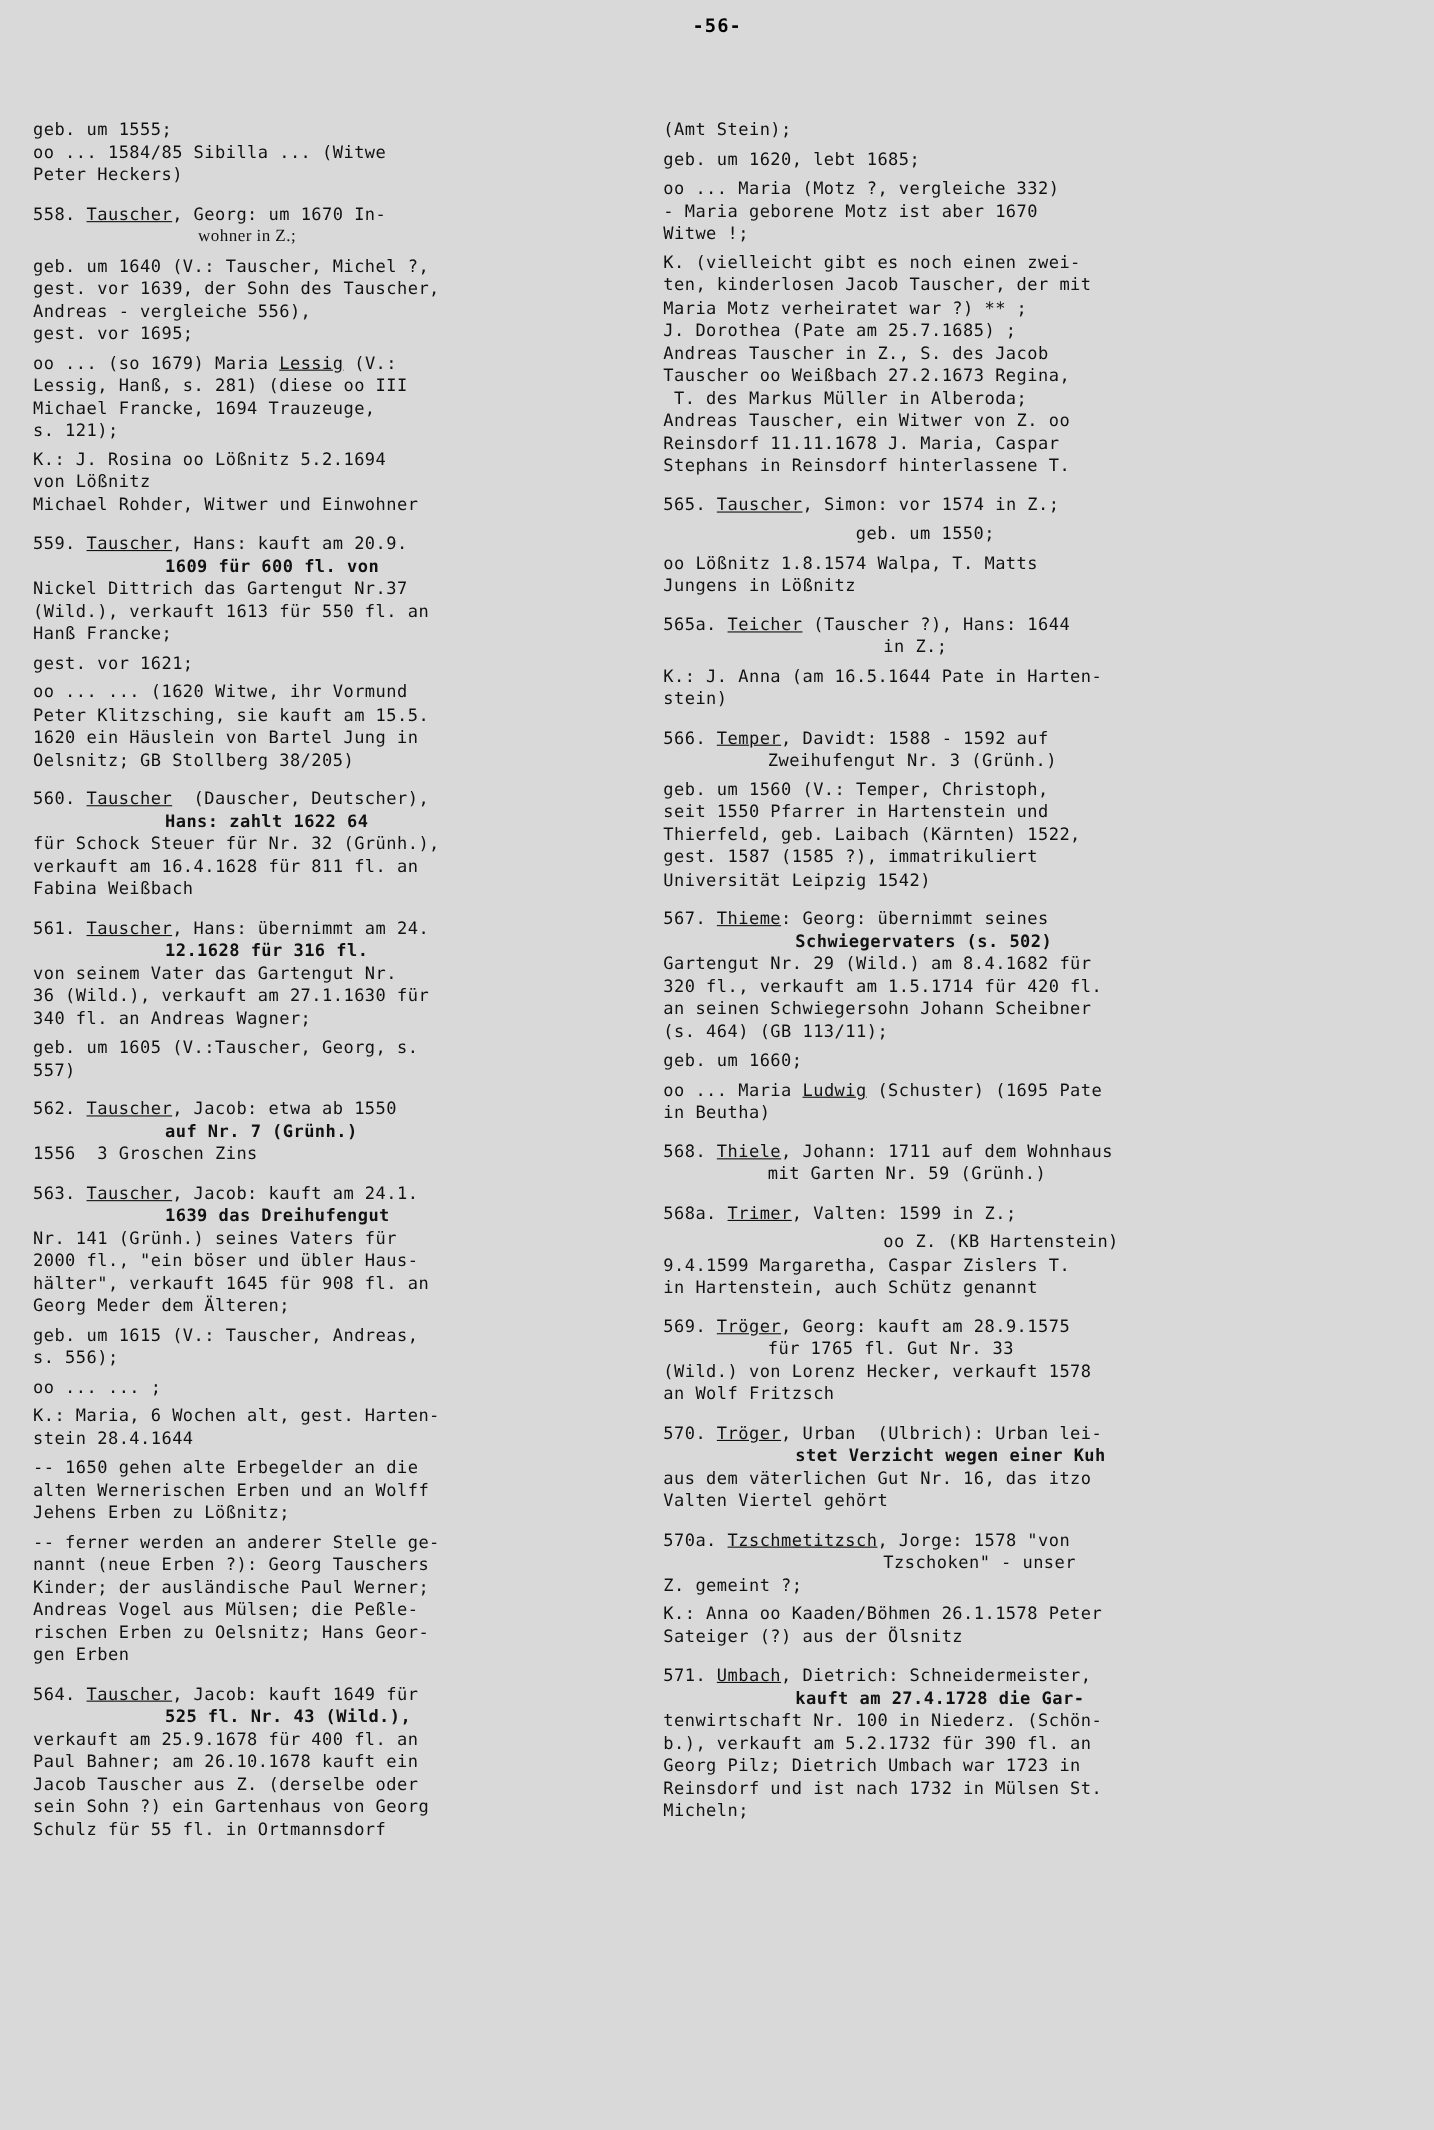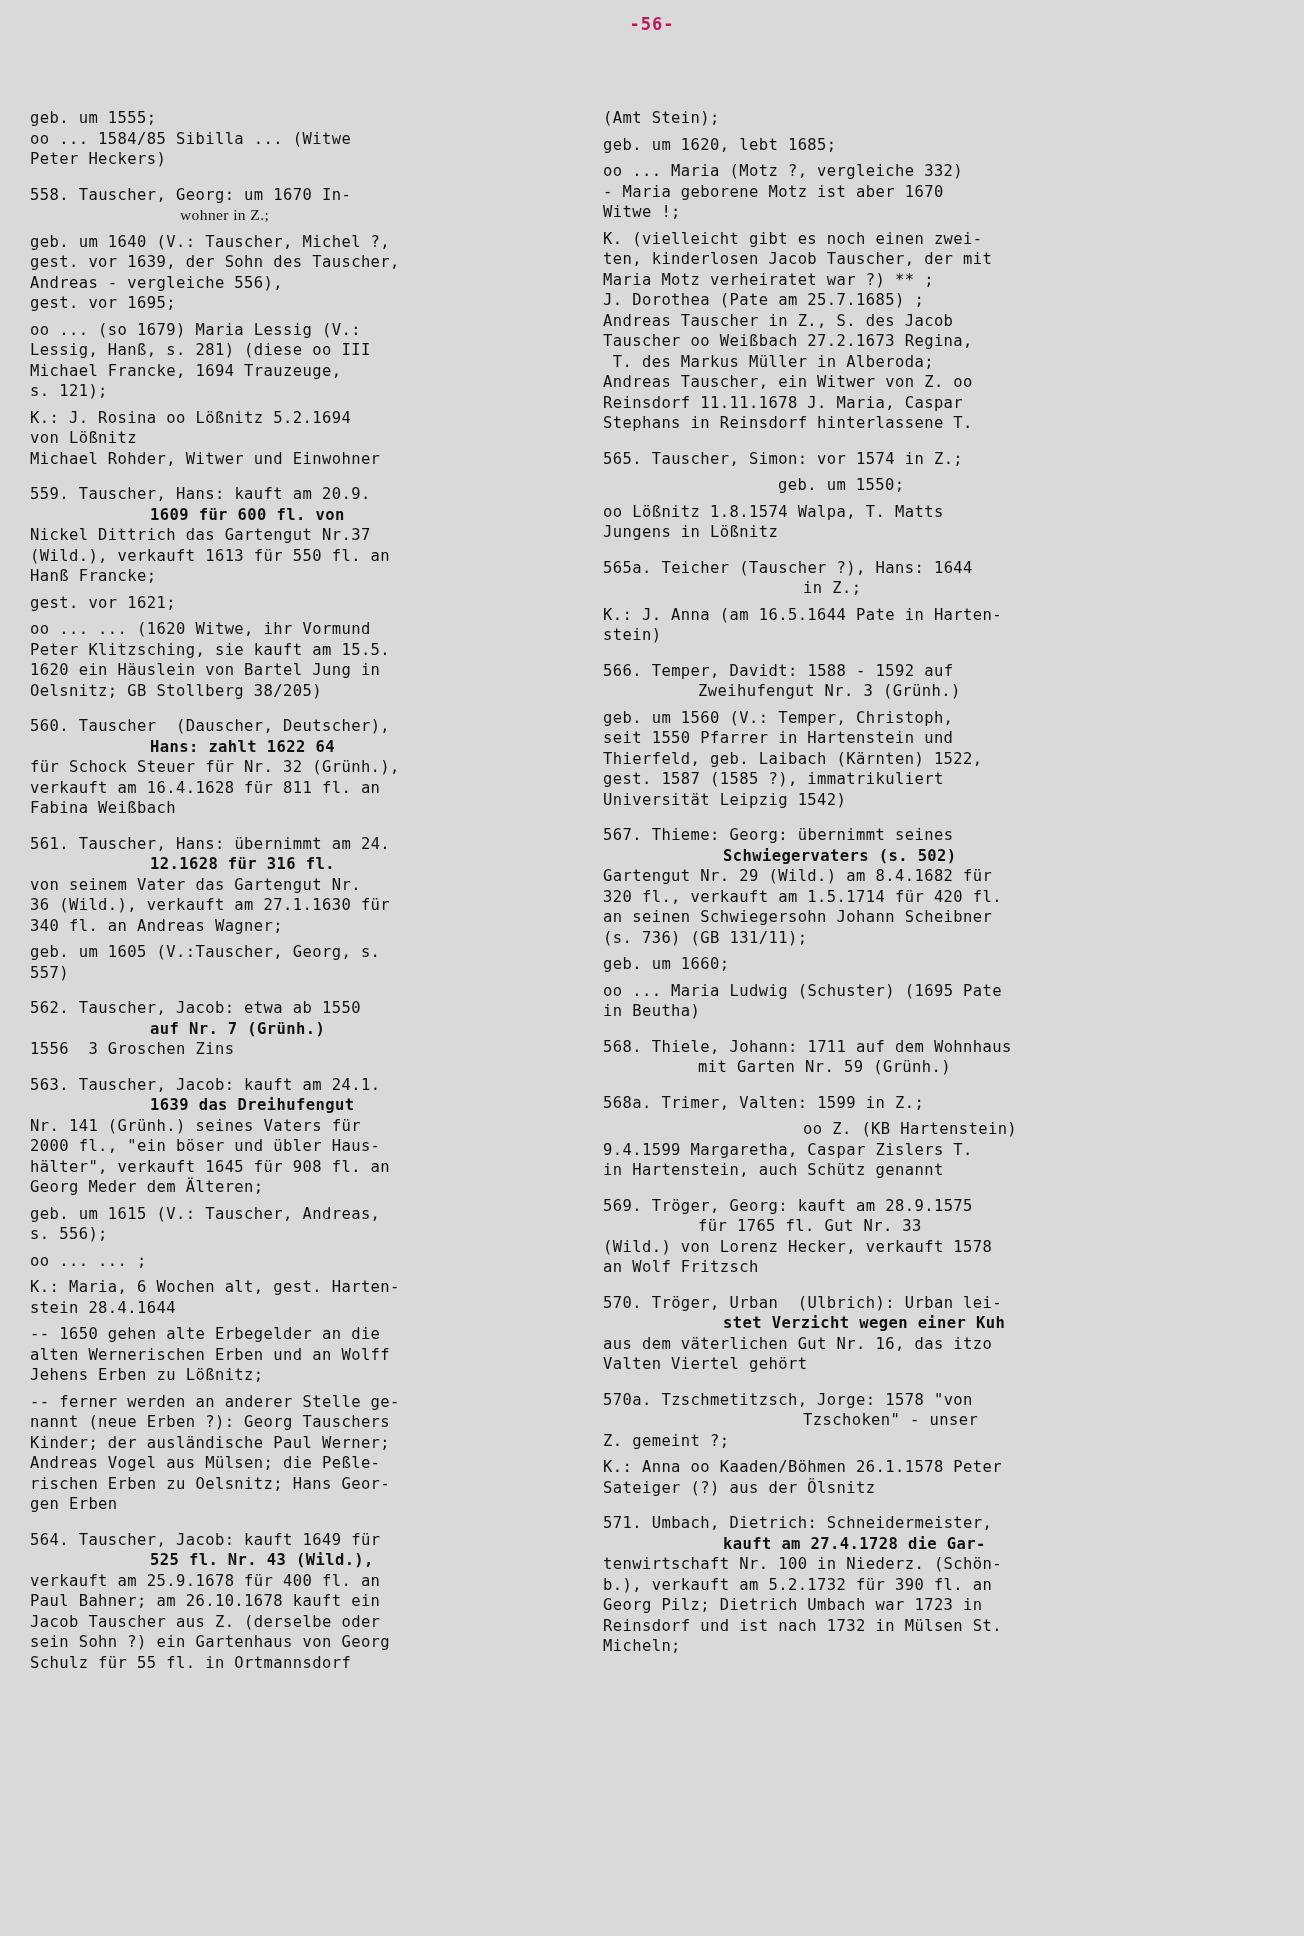--- a/index.html
+++ b/index.html
@@ -19,21 +19,21 @@
     height: 1936px;
     box-sizing: border-box;
     padding: 0;
   }
   .page-number {
     text-align: center;
     font-size: 17px;
     font-weight: bold;
     letter-spacing: 1px;
     padding-top: 14px;
-    color: #be185d;
+    color: #000000;
   }
   .columns {
     position: absolute;
     top: 108px;
     left: 0;
     width: 1304px;
     display: flex;
     flex-direction: row;
     justify-content: flex-start;
   }
@@ -48,20 +48,21 @@
     margin-bottom: 15px;
   }
   .line {
     font-size: 15.5px;
     line-height: 20.5px;
     letter-spacing: 0.4px;
     white-space: pre-wrap;
     word-break: break-word;
   }
   .u {
+    text-decoration: underline;
     text-align: center;
   }
   .smallgap { height: 6px; }
   .center-ind {
     padding-left: 120px;
     font-weight: bold;
   }
   .center-ind2 {
     padding-left: 150px;
     font-family: Liberation Serif, serif;
@@ -224,21 +225,21 @@
           <div class="line">Thierfeld, geb. Laibach (Kärnten) 1522,</div>
           <div class="line">gest. 1587 (1585 ?), immatrikuliert</div>
           <div class="line">Universität Leipzig 1542)</div>
         </div>
         <div class="entry">
           <div class="line">567. <span class="u">Thieme</span>: Georg: übernimmt seines</div>
           <div class="line center-ind">Schwiegervaters (s. 502)</div>
           <div class="line">Gartengut Nr. 29 (Wild.) am 8.4.1682 für</div>
           <div class="line">320 fl., verkauft am 1.5.1714 für 420 fl.</div>
           <div class="line">an seinen Schwiegersohn Johann Scheibner</div>
-          <div class="line">(s. 736) (GB 131/11);</div>
+          <div class="line">(s. 464) (GB 113/11);</div>
           <div class="smallgap"></div>
           <div class="line">geb. um 1660;</div>
           <div class="smallgap"></div>
           <div class="line">oo ... Maria <span class="u">Ludwig</span> (Schuster) (1695 Pate</div>
           <div class="line">in Beutha)</div>
         </div>
         <div class="entry">
           <div class="line">568. <span class="u">Thiele</span>, Johann: 1711 auf dem Wohnhaus</div>
           <div class="line center-ind5">mit Garten Nr. 59 (Grünh.)</div>
         </div>

